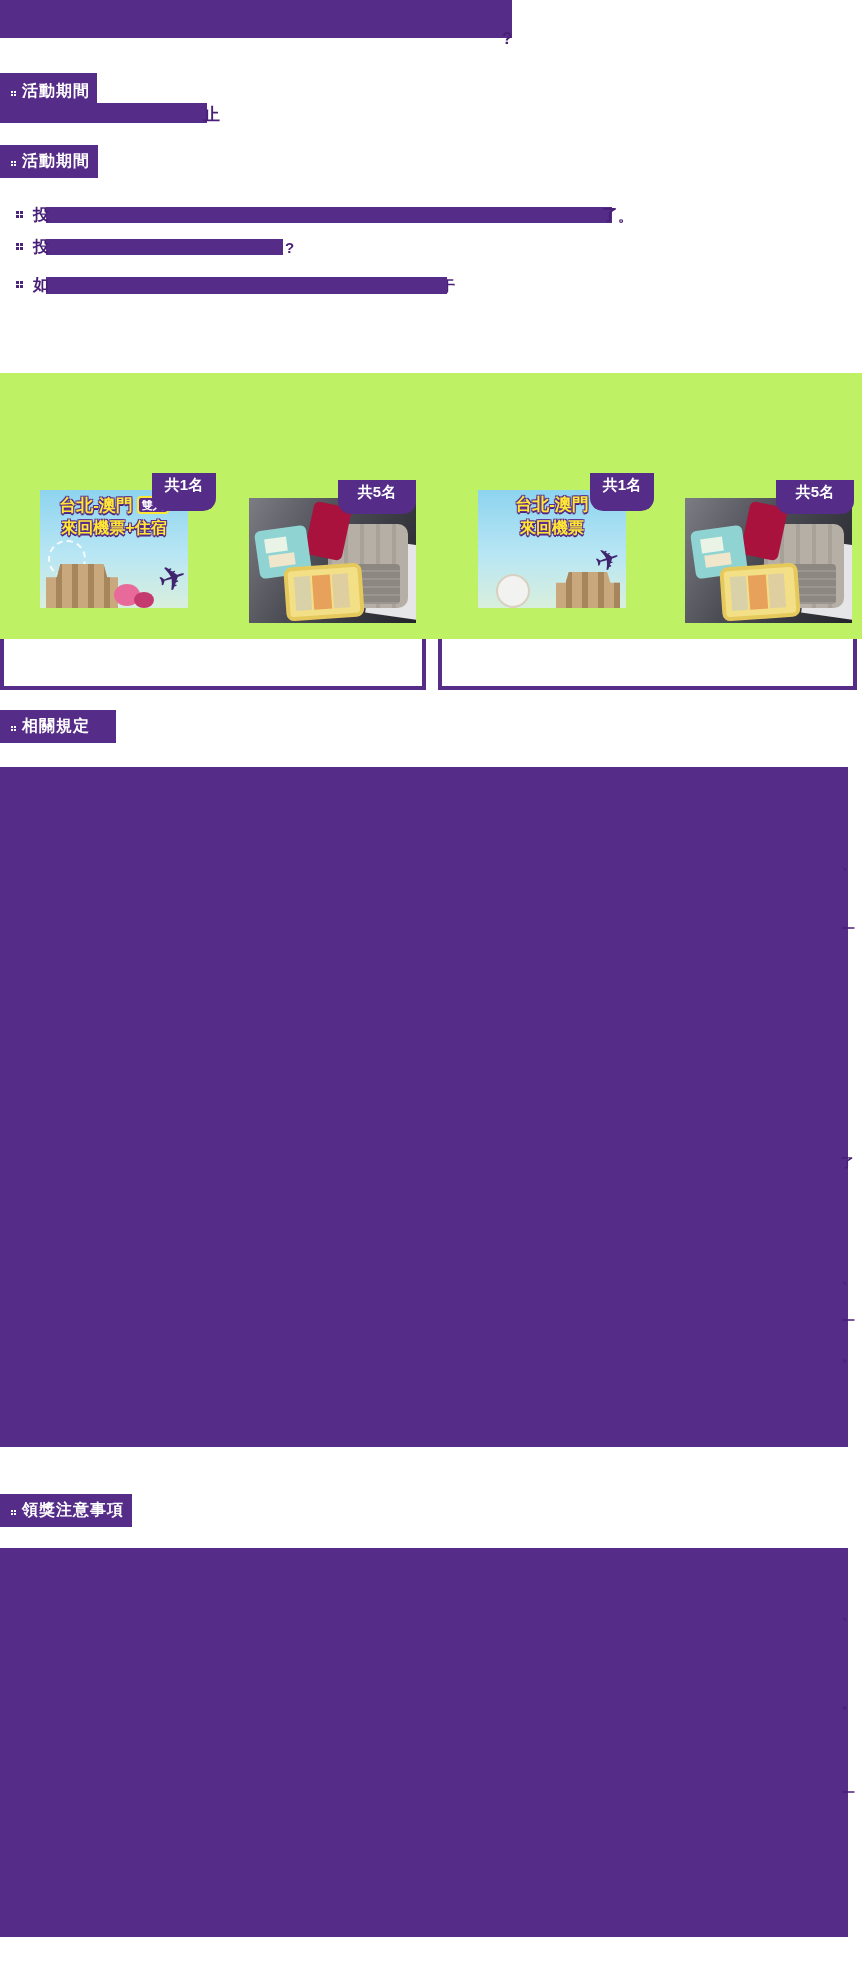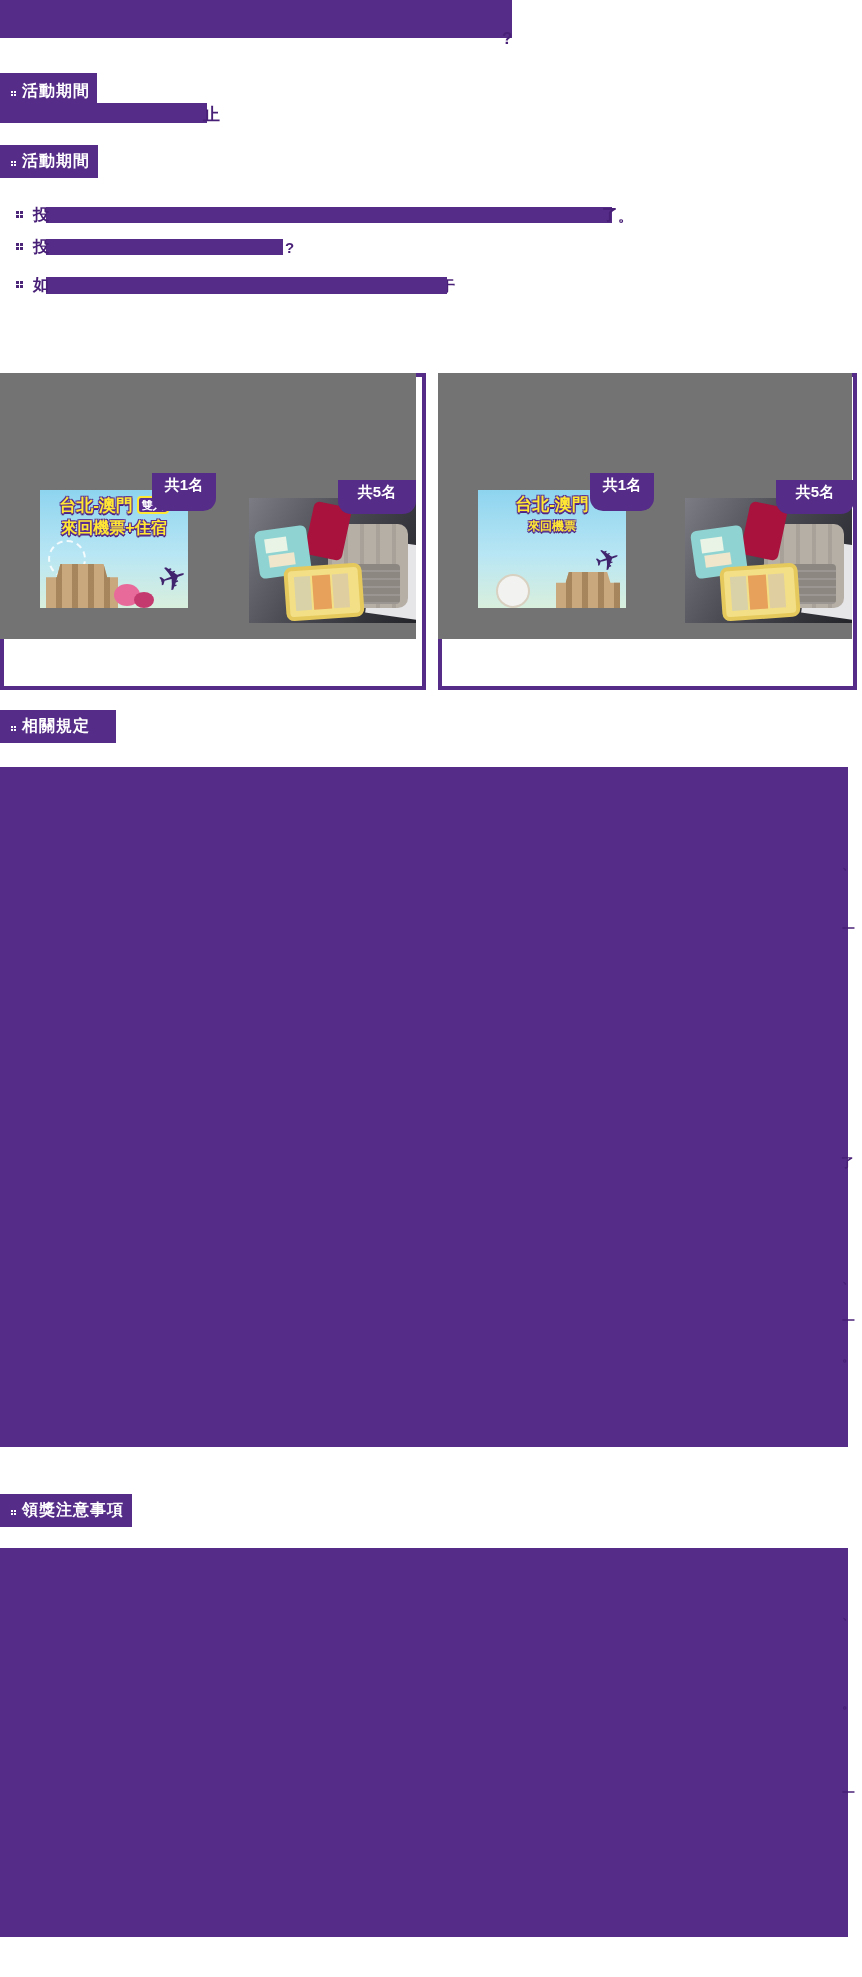--- a/index.html
+++ b/index.html
@@ -16,21 +16,21 @@
     white-space:nowrap;overflow:hidden;z-index:2;
   }
   .wdots{flex:0 0 auto;width:2px;height:2px;background:#fff;
     box-shadow:3px 0 0 #fff,0 3px 0 #fff,3px 3px 0 #fff;margin-right:9px;margin-left:1px;}
   
   .bullet-bar{position:absolute;background:#552C87;z-index:2;}
   .ddots{position:absolute;width:3px;height:3px;background:#4A2578;
     box-shadow:4px 0 0 #4A2578,0 4px 0 #4A2578,4px 4px 0 #4A2578;z-index:2;}
   
   .card-frame{position:absolute;border:4px solid #552C87;box-sizing:border-box;background:#fff;z-index:1;}
-  .card-block{position:absolute;background:#737373;z-index:2;}
+  .card-block{position:absolute;background:#bef264;z-index:2;padding-left:26px;}
   .prize-tab{position:absolute;background:#552C87;border-radius:0 0 13px 13px;z-index:4;
     color:#fff;font-size:15px;font-weight:bold;text-align:center;padding-top:3px;box-sizing:border-box;}
   .poster{position:absolute;overflow:hidden;z-index:3;
     background:linear-gradient(180deg,#8ed4ef 0%,#b8e6f4 55%,#d9efdd 100%);}
   .poster .t1{position:absolute;top:6px;left:0;right:0;text-align:center;
     color:#ffe733;font-weight:bold;font-size:17px;line-height:1.1;white-space:nowrap;
     text-shadow:-1px -1px 0 #5b2d8e,1px -1px 0 #5b2d8e,-1px 1px 0 #5b2d8e,1px 1px 0 #5b2d8e,0 2px 0 #4a2377;}
   .poster .t2{position:absolute;top:28px;left:0;right:0;text-align:center;
     color:#ffe733;font-weight:bold;font-size:16px;white-space:nowrap;
     text-shadow:-1px -1px 0 #5b2d8e,1px -1px 0 #5b2d8e,-1px 1px 0 #5b2d8e,1px 1px 0 #5b2d8e,0 2px 0 #4a2377;}
@@ -140,21 +140,21 @@
     </div>
   </div>
 
   <div class="card-frame" style="left:438px;top:373px;width:419px;height:317px;"></div>
   <div class="card-block" style="left:438px;top:373px;width:414px;height:266px;">
     <div class="prize-tab" style="left:152px;top:100px;width:64px;height:38px;">
       <span>共1名</span>
     </div>
     <div class="poster" style="left:40px;top:117px;width:148px;height:118px;">
       <div class="t1">台北-澳門</div>
-      <div class="t2" style="font-size:12px;">來回機票</div>
+      <div class="t2" style="font-size:16px;">來回機票</div>
       <div class="building" style="left:auto;right:6px;width:64px;height:36px;">
           <div class="arches"></div>
         </div>
       <span class="lion" style="left:18px;bottom:0;width:30px;height:30px;background:#f2f2f0;border:2px solid #d8d0c0;"></span>
       <span class="plane" style="right:6px;top:52px;font-size:30px;">✈</span>
     </div>
     <div class="prize-tab" style="left:338px;top:107px;width:78px;height:34px;">
       <span>共5名</span>
     </div>
     <div class="bags" style="left:247px;top:125px;width:167px;height:125px;">

